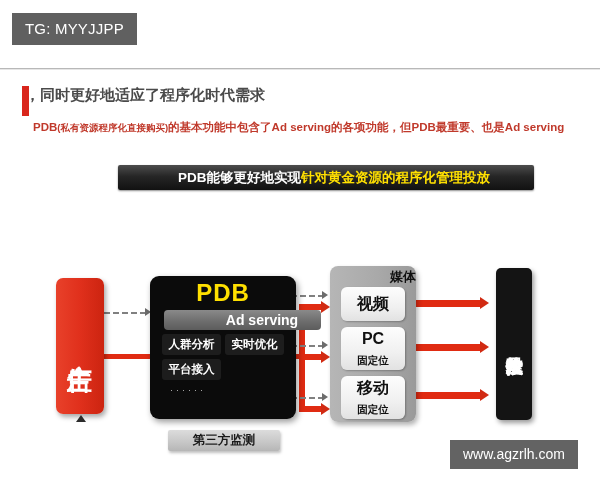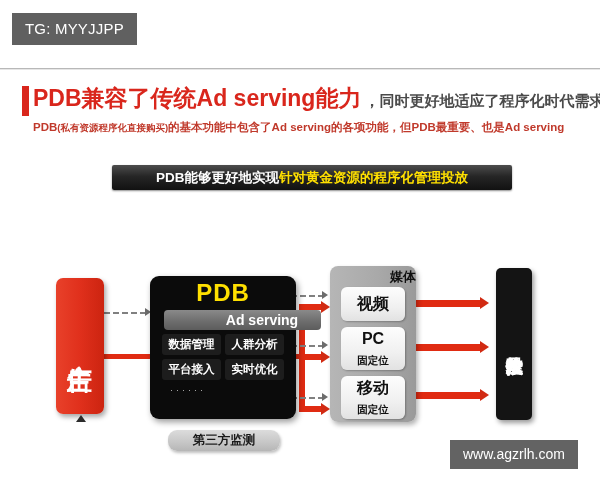--- a/index.html
+++ b/index.html
@@ -94,31 +94,32 @@
     line-height: 1.6;
   }
   .deck .paren {
     font-size: 9.5px;
     font-weight: bold;
   }
 
   
   .banner {
     position: absolute;
-    left: 112px;
+    left: 118px;
     top: 95px;
     width: 400px;
     height: 25px;
     background: linear-gradient(to bottom, #4d4d4d 0%, #262626 45%, #111111 100%);
     border-radius: 2px;
     box-shadow: 0 1px 2px rgba(0,0,0,0.45);
     display: flex;
     align-items: center;
     justify-content: center;
     white-space: nowrap;
+    padding-left: 16px;
   }
   .banner-white {
     color: #ffffff;
     font-size: 13.5px;
     font-weight: bold;
   }
   .banner-yellow {
     color: #ffe000;
     font-size: 13.5px;
     font-weight: bold;
@@ -242,21 +243,21 @@
   }
 
   
   .tpm-box {
     position: absolute;
     left: 168px;
     top: 232px;
     width: 112px;
     height: 21px;
     background: linear-gradient(to bottom, #dcdcdc 0%, #c8c8c8 55%, #b6b6b6 100%);
-    border-radius: 9px;
+    border-radius: 2px;
     box-shadow: 1px 2px 3px rgba(0,0,0,0.25);
     display: flex;
     align-items: center;
     justify-content: center;
     color: #1a1a1a;
     font-size: 12.5px;
     font-weight: bold;
   }
 
   
@@ -398,21 +399,20 @@
 <body>
 
 <div class="tg-badge">TG: MYYJJPP</div>
 
 <div class="top-rule"></div>
 
 <div class="slide">
 
   <div class="headline-bar"></div>
   <div class="headline">
-    <span class="headline-main">PDB兼容了传统Ad serving能力</span>
     <span class="headline-sub">，同时更好地适应了程序化时代需求</span>
   </div>
 
   <div class="deck">
     <span>PDB</span><span class="paren">(私有资源程序化直接购买)</span><span>的基本功能中包含了Ad serving的各项功能，但PDB最重要、也是Ad serving</span><br>
   </div>
 
   <div class="banner">
     <span class="banner-white">PDB能够更好地实现</span>
       <span class="banner-yellow">针对黄金资源的程序化管理投放</span>
@@ -457,24 +457,23 @@
       <span class="adv-text">广告主</span>
     </div>
     <div class="adv-tri"></div>
 
     <div class="pdb-box">
       <div class="pdb-title">PDB</div>
       <div class="pdb-pill">
         <span>Ad serving</span>
       </div>
       <div class="pdb-grid">
-        <div class="pdb-cell">数据管理</div>
         <div class="pdb-cell">人群分析</div>
+        <div class="pdb-cell">实时优化</div>
         <div class="pdb-cell">平台接入</div>
-        <div class="pdb-cell">实时优化</div>
       </div>
       <div class="pdb-dots">······</div>
     </div>
 
     <div class="tpm-box">第三方监测</div>
 
     <div class="media-box">
       <div class="media-title">媒体</div>
       <div class="media-item mi-1">
         <span class="media-main">视频</span>

